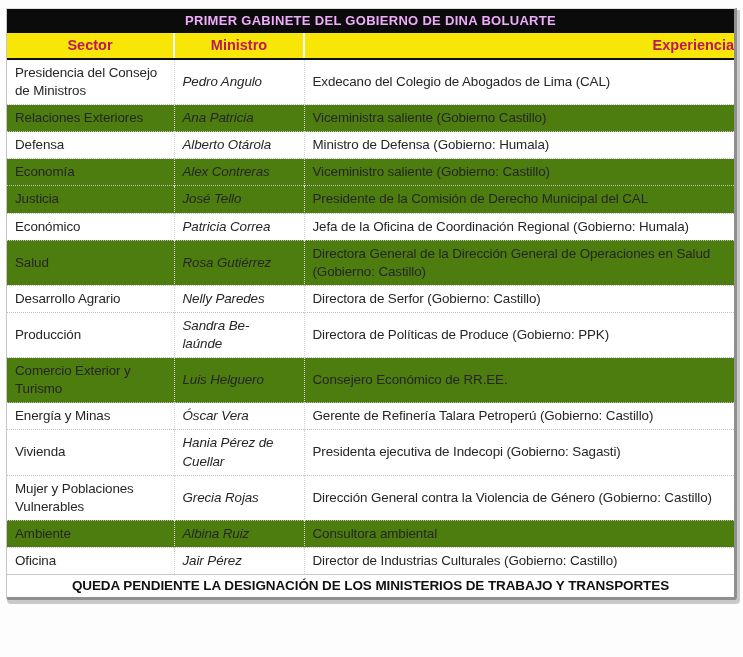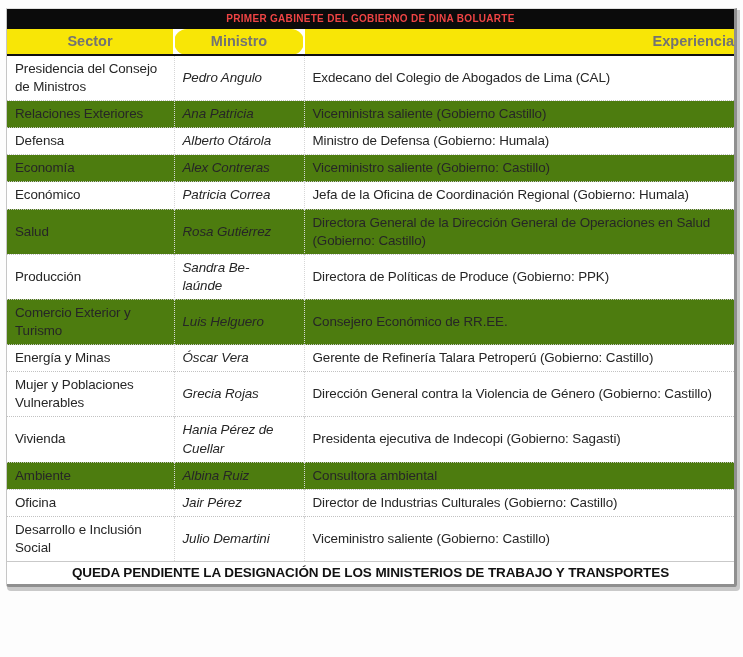--- a/index.html
+++ b/index.html
@@ -21,34 +21,34 @@
     width: 727px;
     background: #ffffff;
     border-left: 1px solid #c6c6c6;
     border-top: 1px solid #e0e0e0;
     border-right: 3px solid #8f8f8f;
     border-bottom: 3px solid #8f8f8f;
     border-radius: 0 0 3px 3px;
     box-shadow: 2px 3px 0 1px #c9c9c9;
   }
   .titlebar {
-    color: #ef4444;
+    color: #f0abfc;
     text-align: center;
     font-weight: 700;
-    font-size: 10px;
+    font-size: 13px;
     letter-spacing: .3px;
     padding: 4px 0 5px 0;
   }
   table {
     width: 100%;
     border-collapse: collapse;
     table-layout: fixed;
   }
   thead th {
-    color: #737373;
+    color: #be185d;
     font-size: 14.5px;
     font-weight: 700;
     text-align: center;
     padding: 4px 0 5px 0;
     border-bottom: 2px solid #101010;
   }
   thead th + th { border-left: 2px solid #ffffff; }
   tbody td {
     font-size: 13.4px;
     color: #262626;
@@ -82,21 +82,21 @@
 
   <table>
     <colgroup>
       <col style="width:167px">
       <col style="width:130px">
       <col>
     </colgroup>
     <thead>
       <tr>
         <th style="background: rgb(248, 230, 6);">Sector</th>
-        <th style="background: rgb(248, 230, 6); border-radius: 13px;">Ministro</th>
+        <th style="background: rgb(248, 230, 6);">Ministro</th>
         <th style="background: rgb(248, 230, 6); text-align: right;">Experiencia</th>
       </tr>
     </thead>
     <tbody>
         <tr>
           <td class="sector">Presidencia del Consejo de Ministros</td>
           <td class="ministro">Pedro Angulo</td>
           <td class="experiencia">Exdecano del Colegio de Abogados de Lima (CAL)</td>
         </tr>
         <tr class="shaded">
@@ -107,69 +107,74 @@
         <tr>
           <td class="sector">Defensa</td>
           <td class="ministro">Alberto Otárola</td>
           <td class="experiencia">Ministro de Defensa (Gobierno: Humala)</td>
         </tr>
         <tr class="shaded">
           <td class="sector">Economía</td>
           <td class="ministro">Alex Contreras</td>
           <td class="experiencia">Viceministro saliente (Gobierno: Castillo)</td>
         </tr>
+        <tr class="shaded">
+          <td class="sector">Justicia</td>
+          <td class="ministro">José Tello</td>
+          <td class="experiencia">Presidente de la Comisión de Derecho Municipal del CAL</td>
+        </tr>
         <tr>
           <td class="sector">Económico</td>
           <td class="ministro">Patricia Correa</td>
           <td class="experiencia">Jefa de la Oficina de Coordinación Regional (Gobierno: Humala)</td>
         </tr>
         <tr class="shaded">
           <td class="sector">Salud</td>
           <td class="ministro">Rosa Gutiérrez</td>
           <td class="experiencia">Directora General de la Dirección General de Operaciones en Salud (Gobierno: Castillo)</td>
+        </tr>
+        <tr>
+          <td class="sector">Desarrollo Agrario</td>
+          <td class="ministro">Nelly Paredes</td>
+          <td class="experiencia">Directora de Serfor (Gobierno: Castillo)</td>
         </tr>
         <tr>
           <td class="sector">Producción</td>
           <td class="ministro">Sandra Be-
 laúnde</td>
           <td class="experiencia">Directora de Políticas de Produce (Gobierno: PPK)</td>
         </tr>
         <tr class="shaded">
           <td class="sector">Comercio Exterior y Turismo</td>
           <td class="ministro">Luis Helguero</td>
           <td class="experiencia">Consejero Económico de RR.EE.</td>
         </tr>
         <tr>
           <td class="sector">Energía y Minas</td>
           <td class="ministro">Óscar Vera</td>
           <td class="experiencia">Gerente de Refinería Talara Petroperú (Gobierno: Castillo)</td>
         </tr>
         <tr>
+          <td class="sector">Vivienda</td>
+          <td class="ministro">Hania Pérez de Cuellar</td>
+          <td class="experiencia">Presidenta ejecutiva de Indecopi (Gobierno: Sagasti)</td>
+        </tr>
+        <tr>
           <td class="sector">Mujer y Poblaciones Vulnerables</td>
           <td class="ministro">Grecia Rojas</td>
           <td class="experiencia">Dirección General contra la Violencia de Género (Gobierno: Castillo)</td>
-        </tr>
-        <tr>
-          <td class="sector">Vivienda</td>
-          <td class="ministro">Hania Pérez de Cuellar</td>
-          <td class="experiencia">Presidenta ejecutiva de Indecopi (Gobierno: Sagasti)</td>
         </tr>
         <tr class="shaded">
           <td class="sector">Ambiente</td>
           <td class="ministro">Albina Ruiz</td>
           <td class="experiencia">Consultora ambiental</td>
         </tr>
         <tr>
           <td class="sector">Oficina</td>
           <td class="ministro">Jair Pérez</td>
           <td class="experiencia">Director de Industrias Culturales (Gobierno: Castillo)</td>
         </tr>
-        <tr>
-          <td class="sector">Desarrollo e Inclusión Social</td>
-          <td class="ministro">Julio Demartini</td>
-          <td class="experiencia">Viceministro saliente (Gobierno: Castillo)</td>
-        </tr>
       </tbody>
   </table>
 
   <div class="footer-note">QUEDA PENDIENTE LA DESIGNACIÓN DE LOS MINISTERIOS DE TRABAJO Y TRANSPORTES</div>
 
 </div>
 
 </body></html>

